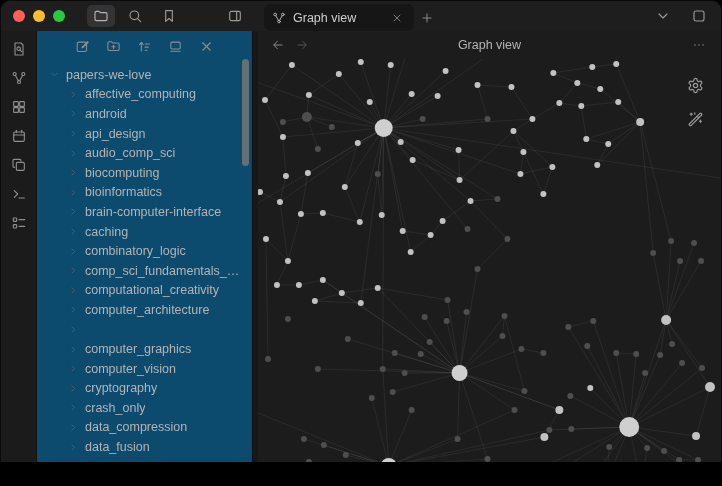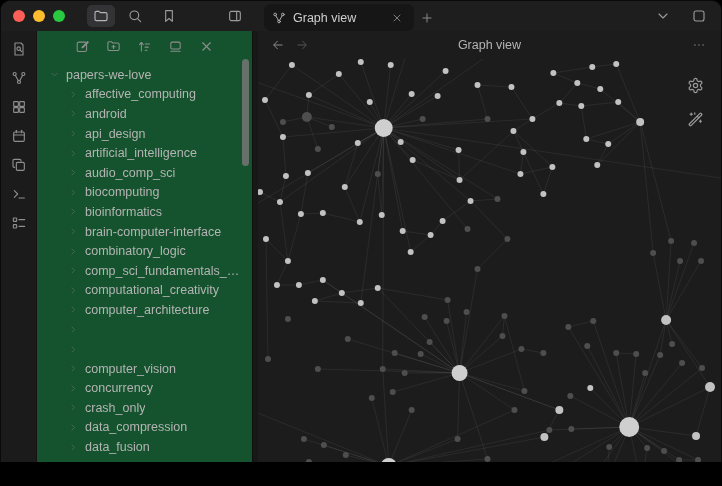--- a/index.html
+++ b/index.html
@@ -37,21 +37,21 @@
 
   
   .body { display:flex; height:456px; }
   .ribbon { width:36px; flex:none; background:#1b1b1b; border-right:1px solid #131313;
             display:flex; flex-direction:column; align-items:center; padding-top:6px; }
   .ribbon .icon-btn { width:26px; height:23px; margin-bottom:6px; }
   .icon-btn { border:none; background:transparent; color:#8e8e8e; display:flex;
               align-items:center; justify-content:center; border-radius:5px; }
   .icon-btn svg { width:16px; height:16px; }
 
-  .sidebar { width:215px; flex:none; background:#14532d; position:relative; overflow:hidden; }
+  .sidebar { width:215px; flex:none; background:#0c4a6e; position:relative; overflow:hidden; }
   .explorer-toolbar { height:30px; display:flex; align-items:center; justify-content:center; gap:7px; }
   .explorer-toolbar .icon-btn { width:24px; height:22px; }
   .explorer-toolbar .icon-btn svg { width:15px; height:15px; }
 
   .tree { padding-top:4px; }
   .tree-row { height:19.6px; display:flex; align-items:center; padding-left:32px; color:#b4b4b4;
               font-size:12.5px; white-space:nowrap; }
   .tree-row.root { padding-left:13px; }
   .tree-chevron { color:#6d6d6d; width:9px; height:9px; flex:none; margin-right:7px; }
   .tree-chevron svg { width:9px; height:9px; display:block; }
@@ -277,28 +277,20 @@
               </svg>
             </span>
             <span class="tree-label">api_design</span>
           </div>
           <div class="tree-row">
             <span class="tree-chevron">
               <svg viewBox="0 0 24 24" fill="none" stroke="currentColor" stroke-width="1.7" stroke-linecap="round" stroke-linejoin="round">
                 <polyline points="8 5 15 12 8 19"></polyline>
               </svg>
             </span>
-            <span class="tree-label">artificial_intelligence</span>
-          </div>
-          <div class="tree-row">
-            <span class="tree-chevron">
-              <svg viewBox="0 0 24 24" fill="none" stroke="currentColor" stroke-width="1.7" stroke-linecap="round" stroke-linejoin="round">
-                <polyline points="8 5 15 12 8 19"></polyline>
-              </svg>
-            </span>
             <span class="tree-label">audio_comp_sci</span>
           </div>
           <div class="tree-row">
             <span class="tree-chevron">
               <svg viewBox="0 0 24 24" fill="none" stroke="currentColor" stroke-width="1.7" stroke-linecap="round" stroke-linejoin="round">
                 <polyline points="8 5 15 12 8 19"></polyline>
               </svg>
             </span>
             <span class="tree-label">biocomputing</span>
           </div>
@@ -317,20 +309,28 @@
               </svg>
             </span>
             <span class="tree-label">brain-computer-interface</span>
           </div>
           <div class="tree-row">
             <span class="tree-chevron">
               <svg viewBox="0 0 24 24" fill="none" stroke="currentColor" stroke-width="1.7" stroke-linecap="round" stroke-linejoin="round">
                 <polyline points="8 5 15 12 8 19"></polyline>
               </svg>
             </span>
+            <span class="tree-label">caching</span>
+          </div>
+          <div class="tree-row">
+            <span class="tree-chevron">
+              <svg viewBox="0 0 24 24" fill="none" stroke="currentColor" stroke-width="1.7" stroke-linecap="round" stroke-linejoin="round">
+                <polyline points="8 5 15 12 8 19"></polyline>
+              </svg>
+            </span>
             <span class="tree-label">combinatory_logic</span>
           </div>
           <div class="tree-row">
             <span class="tree-chevron">
               <svg viewBox="0 0 24 24" fill="none" stroke="currentColor" stroke-width="1.7" stroke-linecap="round" stroke-linejoin="round">
                 <polyline points="8 5 15 12 8 19"></polyline>
               </svg>
             </span>
             <span class="tree-label">comp_sci_fundamentals_and_hi…</span>
           </div>
@@ -356,36 +356,37 @@
                 <polyline points="8 5 15 12 8 19"></polyline>
               </svg>
             </span>
           </div>
           <div class="tree-row">
             <span class="tree-chevron">
               <svg viewBox="0 0 24 24" fill="none" stroke="currentColor" stroke-width="1.7" stroke-linecap="round" stroke-linejoin="round">
                 <polyline points="8 5 15 12 8 19"></polyline>
               </svg>
             </span>
+            <span class="tree-label">computer_graphics</span>
           </div>
           <div class="tree-row">
             <span class="tree-chevron">
               <svg viewBox="0 0 24 24" fill="none" stroke="currentColor" stroke-width="1.7" stroke-linecap="round" stroke-linejoin="round">
                 <polyline points="8 5 15 12 8 19"></polyline>
               </svg>
             </span>
             <span class="tree-label">computer_vision</span>
           </div>
           <div class="tree-row">
             <span class="tree-chevron">
               <svg viewBox="0 0 24 24" fill="none" stroke="currentColor" stroke-width="1.7" stroke-linecap="round" stroke-linejoin="round">
                 <polyline points="8 5 15 12 8 19"></polyline>
               </svg>
             </span>
-            <span class="tree-label">concurrency</span>
+            <span class="tree-label">cryptography</span>
           </div>
           <div class="tree-row">
             <span class="tree-chevron">
               <svg viewBox="0 0 24 24" fill="none" stroke="currentColor" stroke-width="1.7" stroke-linecap="round" stroke-linejoin="round">
                 <polyline points="8 5 15 12 8 19"></polyline>
               </svg>
             </span>
             <span class="tree-label">crash_only</span>
           </div>
           <div class="tree-row">

